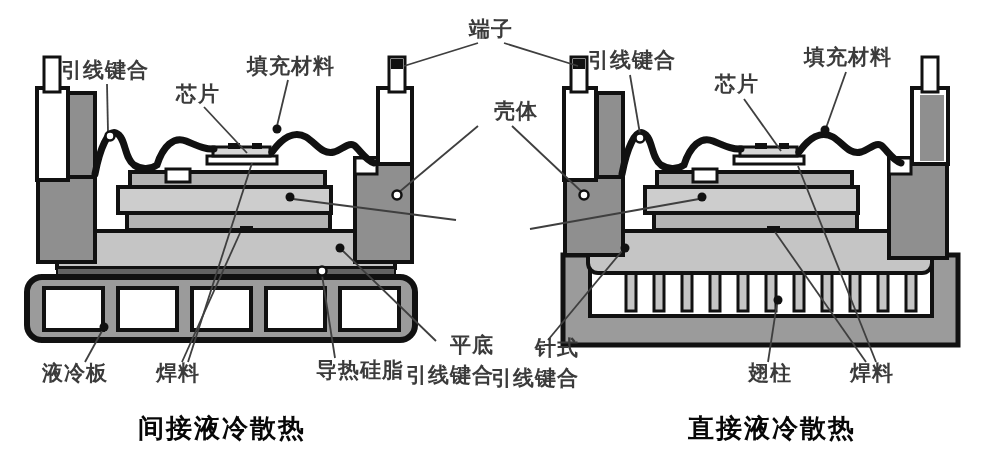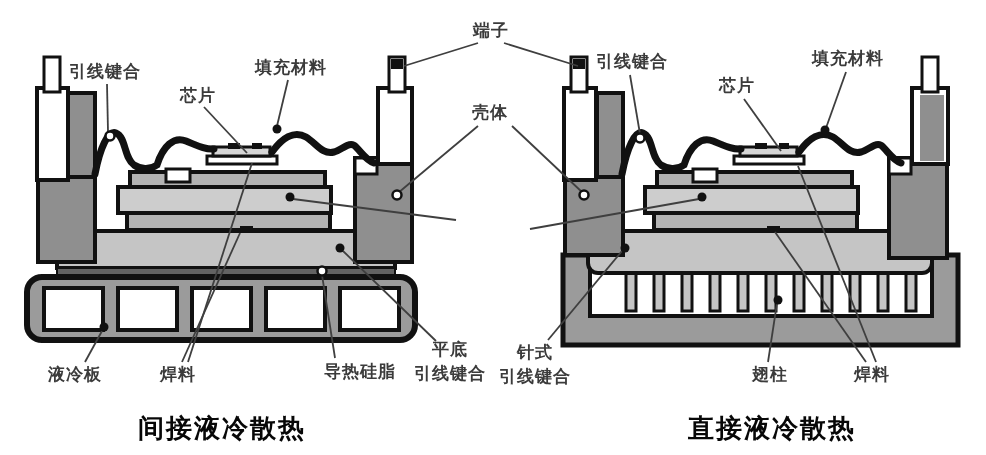--- a/index.html
+++ b/index.html
@@ -1,21 +1,21 @@
 <!DOCTYPE html>
 <html><head>
 <meta charset="utf-8">
 <style>
   html,body{margin:0;padding:0;background:#ffffff;}
   .stage{position:relative;width:986px;height:455px;background:#ffffff;overflow:hidden;
          font-family:"Liberation Serif","DejaVu Serif",serif;}
   .gfx{position:absolute;left:0;top:0;}
   .label{position:absolute;transform:translate(-50%,-50%);
-         font-family:Liberation Sans, sans-serif;
-         font-size:17px;font-weight:600;color:#3b3b3b;text-align:center;
+         font-family:Liberation Mono, monospace;
+         font-size:21px;font-weight:600;color:#3b3b3b;text-align:right;
          white-space:pre-line;line-height:1.42;letter-spacing:1px;}
   .caption{position:absolute;transform:translate(-50%,-50%);
            font-family:"Liberation Serif","DejaVu Serif",serif;
            font-size:26px;font-weight:600;color:#070707;letter-spacing:2px;
            white-space:nowrap;}
 </style>
 </head>
 <body>
 
 <div class="stage">
@@ -150,21 +150,21 @@
       <circle cx="640" cy="138" r="4.5" fill="#fff" stroke="#111" stroke-width="2.5"></circle>
       <circle cx="825" cy="130" r="4.5" fill="#111"></circle>
       <circle cx="778" cy="300" r="4.5" fill="#111"></circle>
     </g>
   </svg>
 
   <div class="label" style="left:105px;top:72px">引线键合</div>
   <div class="label" style="left:198px;top:96px">芯片</div>
   <div class="label" style="left:291px;top:68px">填充材料</div>
   <div class="label" style="left:491px;top:31px">端子</div>
-  <div class="label" style="left:490px;top:113px">壳体</div>
+  <div class="label" style="left:516px;top:113px">壳体</div>
   <div class="label" style="left:75px;top:375px">液冷板</div>
   <div class="label" style="left:178px;top:375px">焊料</div>
   <div class="label" style="left:360px;top:372px">导热硅脂</div>
   <div class="label" style="left:450px;top:362px">平底
 引线键合</div>
   <div class="label" style="left:632px;top:62px">引线键合</div>
   <div class="label" style="left:737px;top:86px">芯片</div>
   <div class="label" style="left:848px;top:59px">填充材料</div>
   <div class="label" style="left:535px;top:365px">针式
 引线键合</div>

